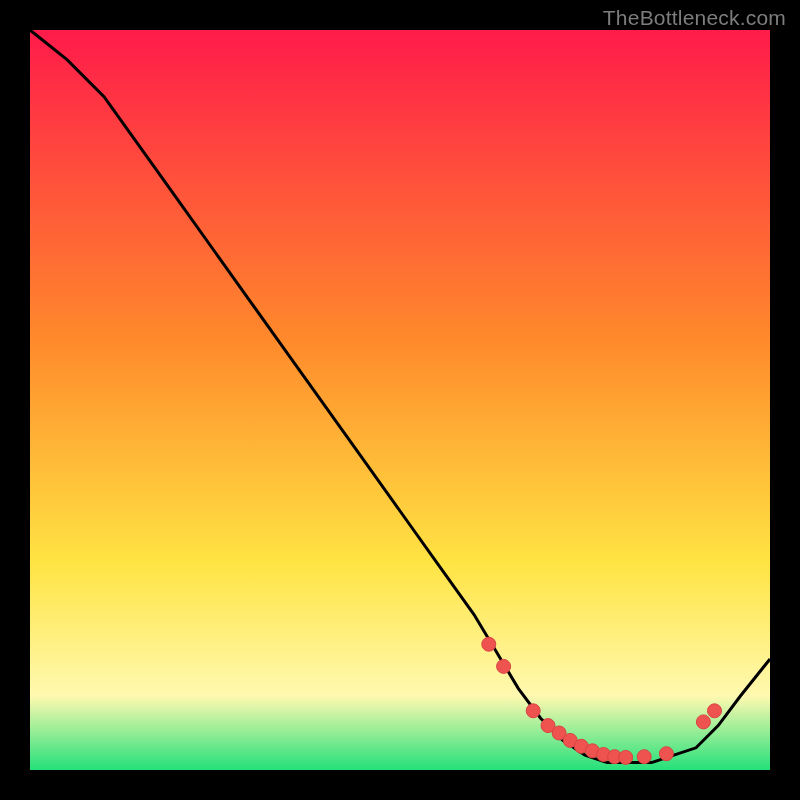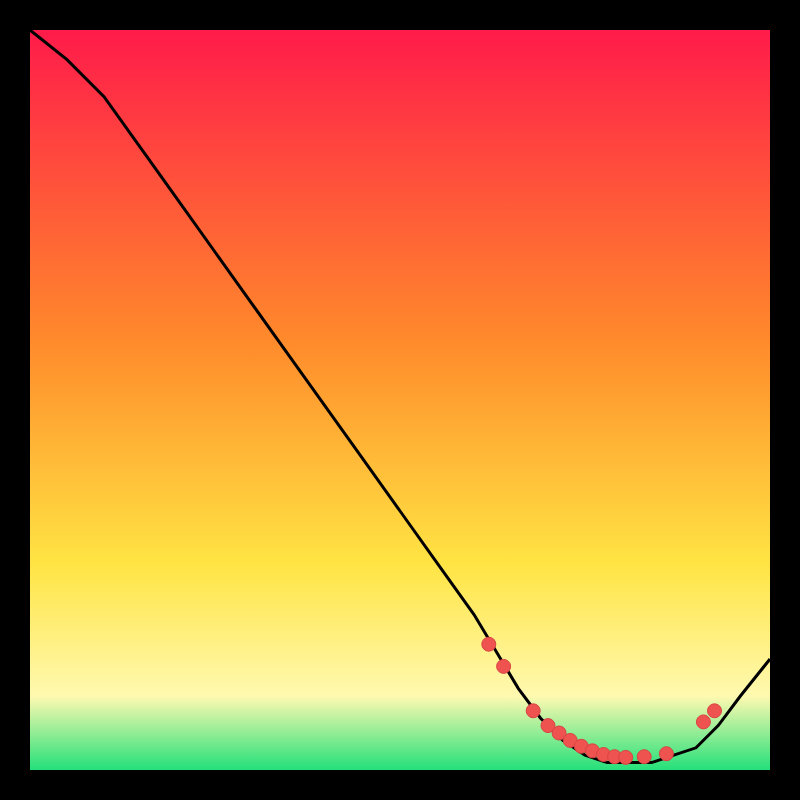--- a/index.html
+++ b/index.html
@@ -37,20 +37,21 @@
     display: block;
     width: 100%;
     height: 100%;
   }
 </style>
 </head>
 <body>
 
 <div class="frame">
 
+  <div class="watermark">TheBottleneck.com</div>
 
   <div class="plot">
     <svg viewBox="0 0 740 740" preserveAspectRatio="none">
       <defs>
         <linearGradient id="bg-grad" x1="0" y1="0" x2="0" y2="1">
           <stop offset="0%" stop-color="#ff1b4a"></stop>
           <stop offset="42%" stop-color="#ff8a2b"></stop>
           <stop offset="72%" stop-color="#ffe443"></stop>
           <stop offset="90%" stop-color="#fff9b0"></stop>
           <stop offset="100%" stop-color="#24e07a"></stop>

